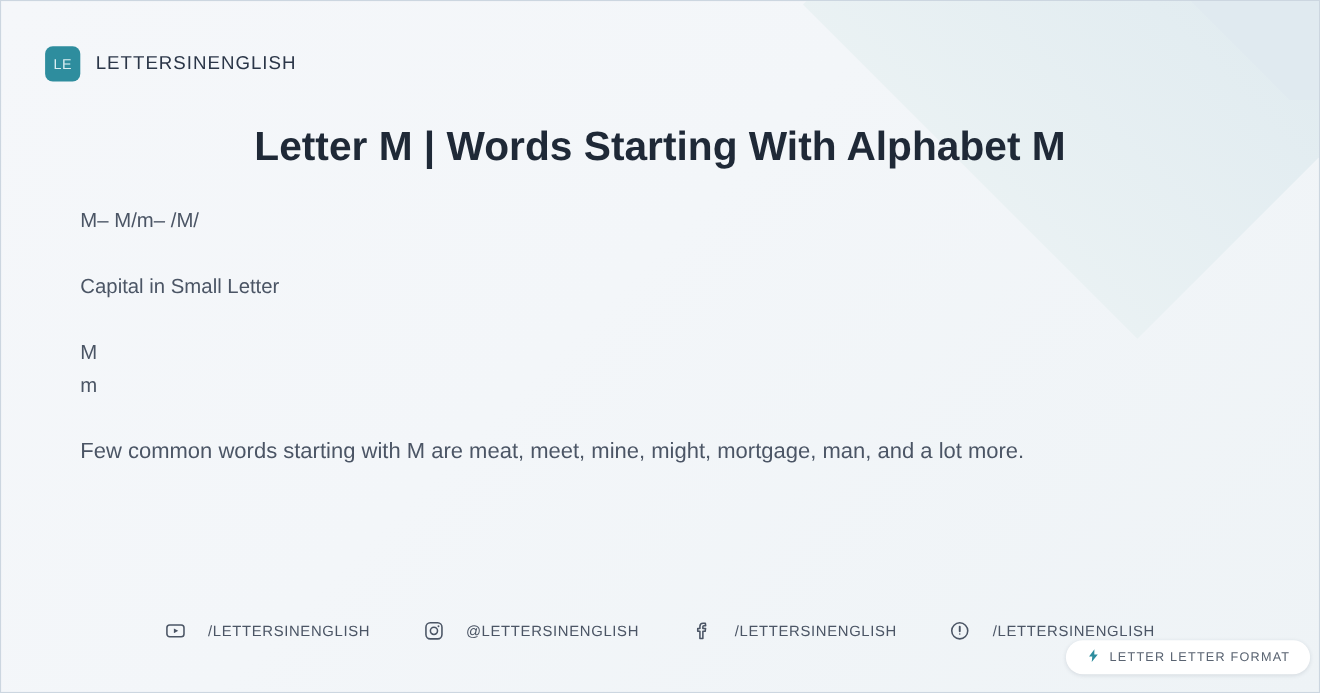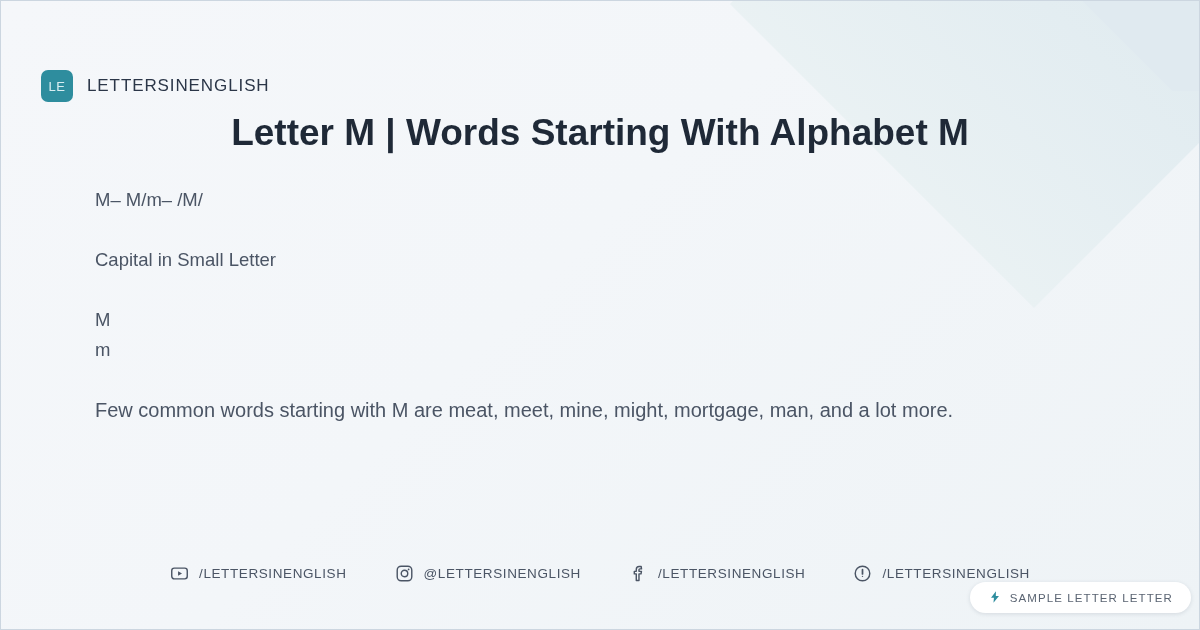--- a/index.html
+++ b/index.html
@@ -42,21 +42,20 @@
   }
 
   
   .header {
     position: absolute;
     left: 40px;
     top: 41px;
     display: flex;
     align-items: center;
     gap: 14px;
-    margin-top: 28px;
   }
   .logo-badge {
     width: 32px;
     height: 32px;
     border-radius: 7px;
     background: #2e8d9e;
     color: #d9eef2;
     font-size: 13px;
     letter-spacing: 0.5px;
     display: flex;
@@ -82,21 +81,21 @@
     line-height: 48px;
     color: #1f2937;
     font-weight: 700;
     padding: 0 40px;
     box-sizing: border-box;
   }
 
   
   .body-block {
     position: absolute;
-    left: 94px;
+    left: 72px;
     top: 184px;
     width: 960px;
     color: #4b5565;
     font-size: 18.5px;
     line-height: 30px;
   }
   .body-line { white-space: pre-wrap; }
   .body-gap { height: 30px; }
   .para {
     font-size: 20px;
@@ -111,21 +110,21 @@
     right: 0;
     top: 563px;
     display: flex;
     justify-content: center;
     align-items: center;
     gap: 48px;
   }
   .social {
     display: flex;
     align-items: center;
-    gap: 10px;
+    gap: 20px;
     color: #4b5565;
     font-size: 13.5px;
     letter-spacing: 0.6px;
   }
   .social svg { display: block; }
 
   .sample-badge {
     position: absolute;
     right: 8px;
     top: 581px;
@@ -213,16 +212,16 @@
     </div>
 
   </div>
 
   <div class="sample-badge">
     <span class="bolt">
       <svg width="14" height="14" viewBox="0 0 24 24" fill="#2e8d9e">
         <path d="M13.6 2 L5.2 13.4 h5.0 L9.4 22 L18.8 10.2 h-5.4 Z"></path>
       </svg>
     </span>
-    <span>SAMPLE LETTER LETTER</span>
+    <span>LETTER LETTER FORMAT</span>
   </div>
 
 </div>
 
 </body></html>

